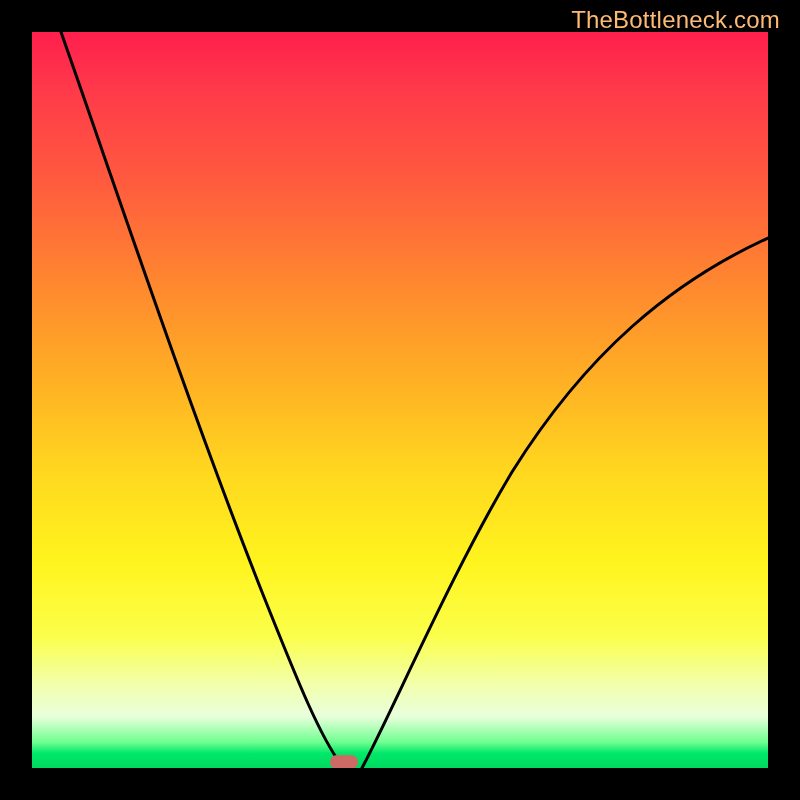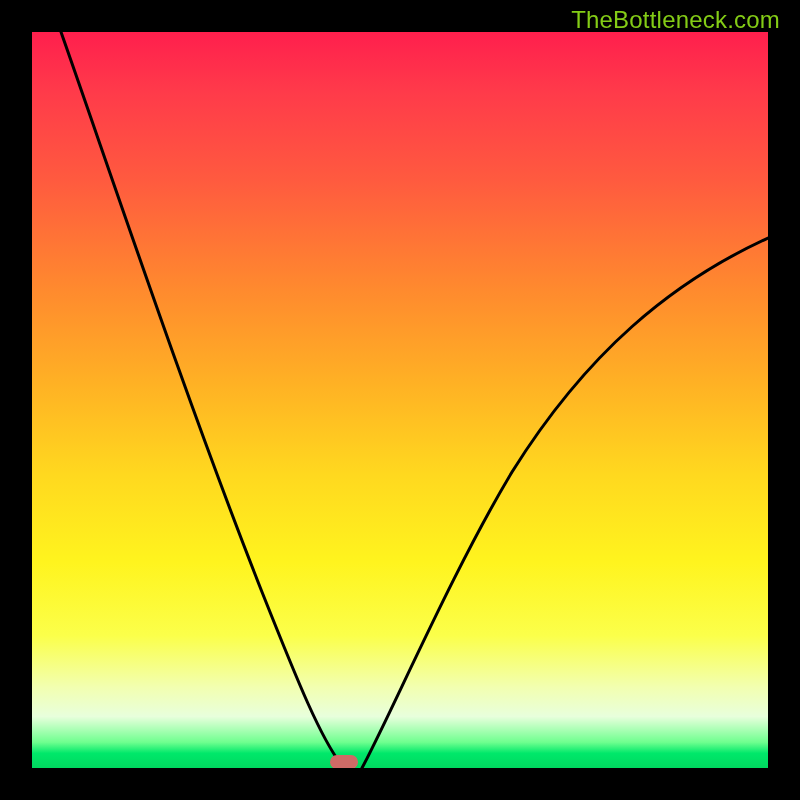--- a/index.html
+++ b/index.html
@@ -42,21 +42,21 @@
       #e8ffdc 93%,
       #6fff8f 96.5%,
       #00e86a 98%,
       #00d85f 100%
     );
   }
   .watermark {
     position: absolute;
     top: 6px;
     right: 20px;
-    color: #84cc16;
+    color: #fdba74;
     font-size: 24px;
     font-weight: 400;
     letter-spacing: 0.2px;
     user-select: none;
   }
   .curve {
     position: absolute;
     inset: 0;
     width: 100%;
     height: 100%;

